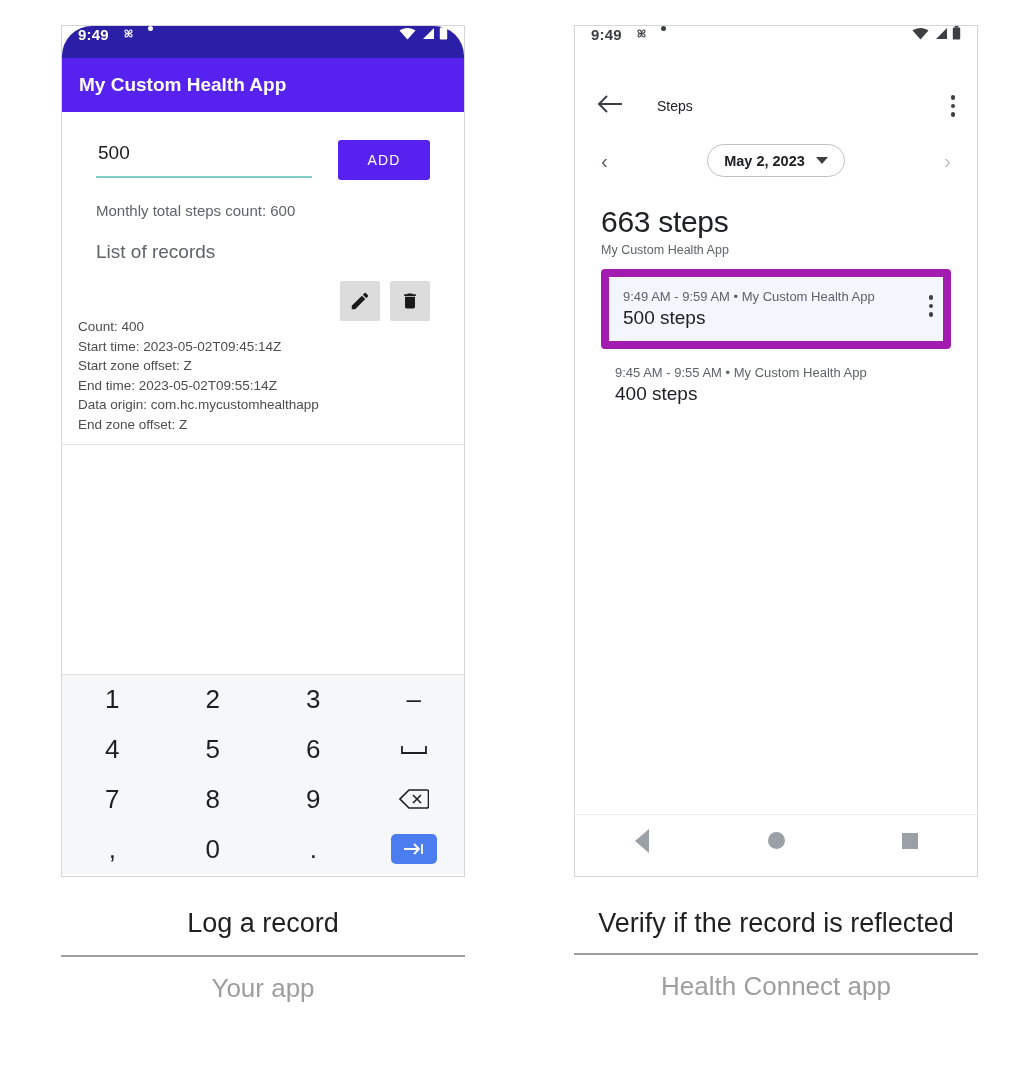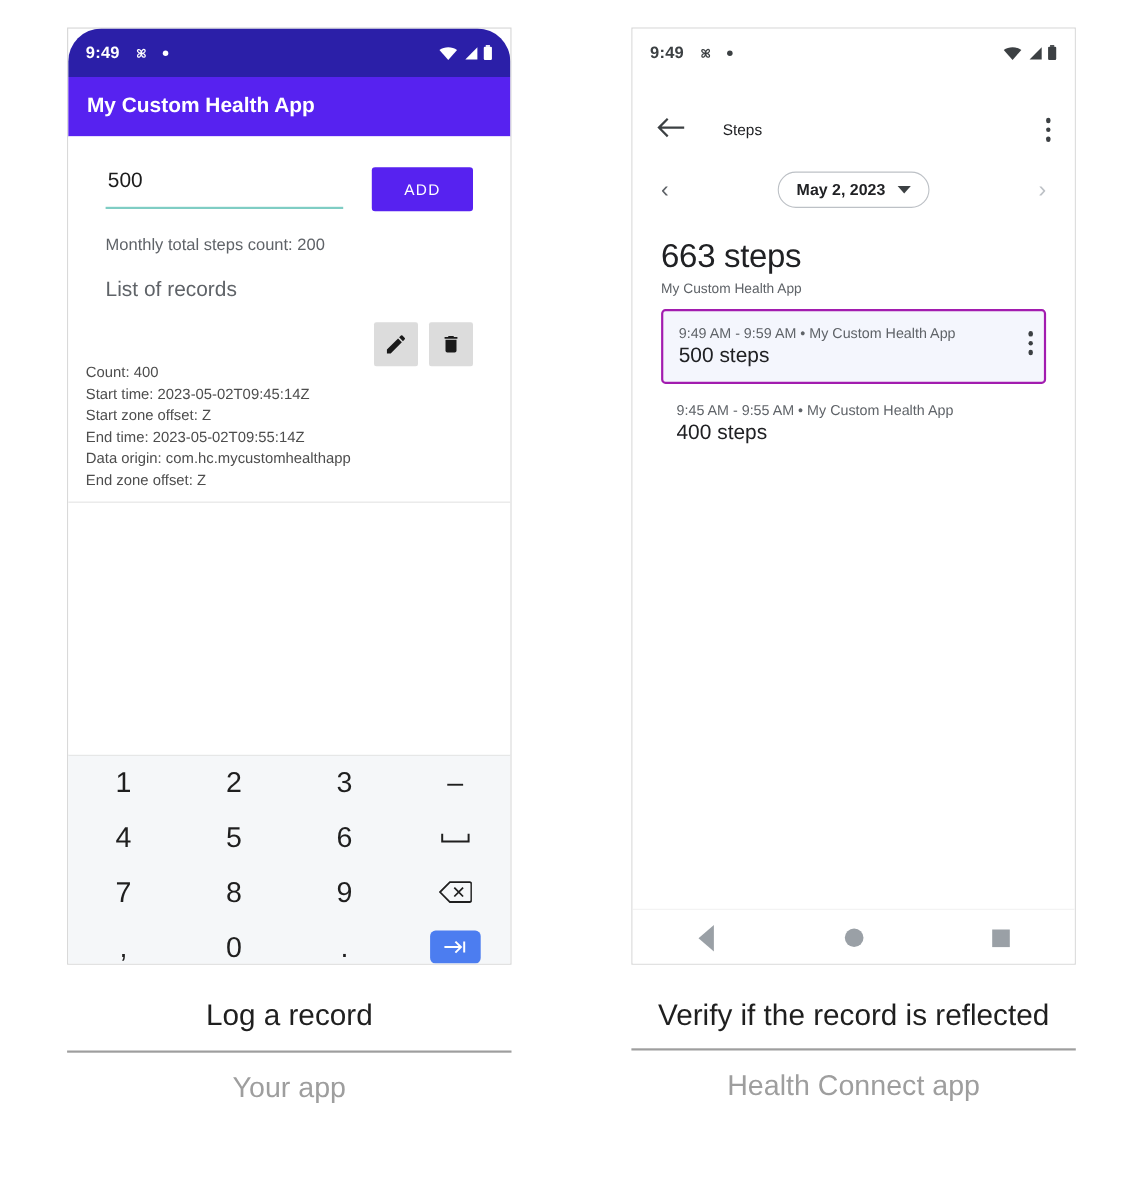--- a/index.html
+++ b/index.html
@@ -16,22 +16,22 @@
     position: absolute;
     background: #ffffff;
     border: 1px solid #d6d6d6;
     overflow: hidden;
   }
   #phone-left  { left: 61px;  top: 25px; width: 404px; height: 852px; }
   #phone-right { left: 574px; top: 25px; width: 404px; height: 852px; }
 
   
   .statusbar {
-    display: flex; align-items: center;
-    height: 44px; padding: 0 16px;
+    display: flex; align-items: flex-start;
+    height: 32px; padding: 0 16px;
     font-size: 15px; font-weight: bold;
   }
   .statusbar .time { letter-spacing: .2px; }
   .sb-left  { gap: 12px; }
   .sb-icons { margin-left: auto; display: flex; align-items: center; gap: 4px; }
 
   
   #status-left {
     background: #2B1FA8; color: #ffffff;
     border-top-left-radius: 30px; border-top-right-radius: 30px;
@@ -167,21 +167,21 @@
 
   .hc-list { padding: 12px 26px 0 26px; }
   .hc-item {
     position: relative;
     display: flex; align-items: flex-start;
     padding: 12px 10px 12px 14px;
     border-radius: 4px;
     margin-bottom: 4px;
   }
   .hc-item.selected {
-    border: 2px solid #a21caf;
+    border: 8px solid #a21caf;
     background: #F4F6FD;
   }
   .hc-meta { font-size: 13px; color: #5f6368; }
   .hc-value { font-size: 19px; color: #202124; margin-top: 3px; }
   .hc-item .kebab { margin-left: auto; padding-top: 6px; cursor: pointer; }
 
   
   .caption-col { position: absolute; text-align: center; }
   #caption-left  { left: 61px;  top: 905px; width: 404px; }
   #caption-right { left: 574px; top: 905px; width: 404px; }
@@ -229,21 +229,21 @@
     <div id="left-body">
 
       <div class="input-row">
         <div class="text-field">
           <div class="value">500</div>
           <div class="underline"></div>
         </div>
         <button class="add-btn">ADD</button>
       </div>
 
-      <div class="monthly-total">Monthly total steps count: 200</div>
+      <div class="monthly-total">Monthly total steps count: 600</div>
       <div class="list-title">List of records</div>
 
       <div class="record-card">
         <div class="record-fields">
           <div>Count: 400</div>
           <div>Start time: 2023-05-02T09:45:14Z</div>
           <div>Start zone offset: Z</div>
           <div>End time: 2023-05-02T09:55:14Z</div>
           <div>Data origin: com.hc.mycustomhealthapp</div>
           <div>End zone offset: Z</div>

